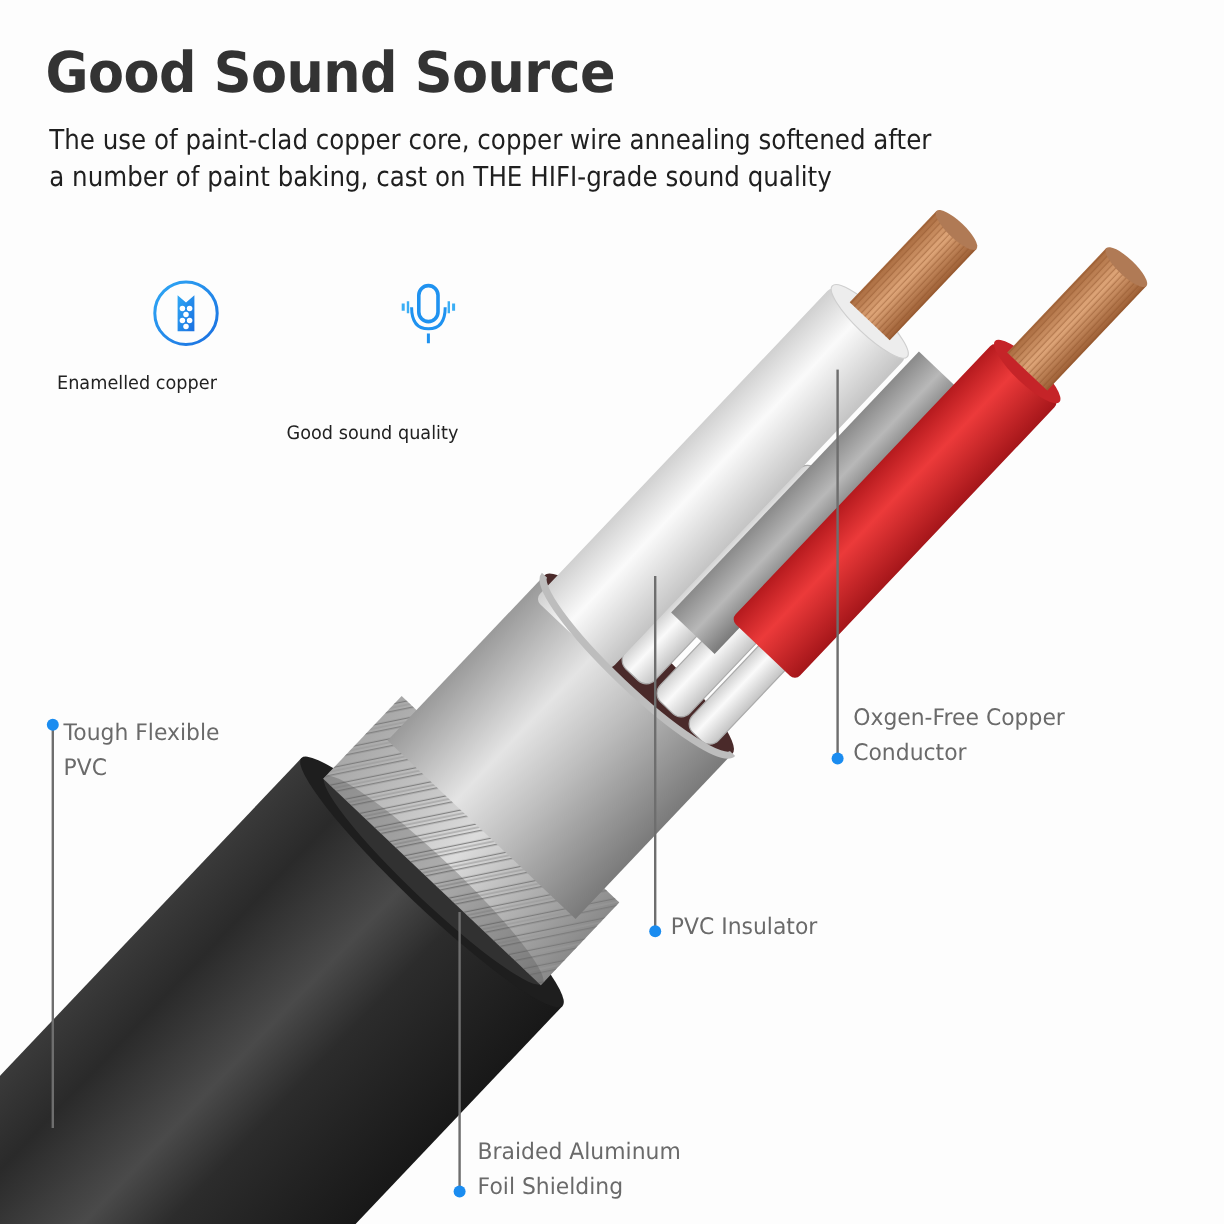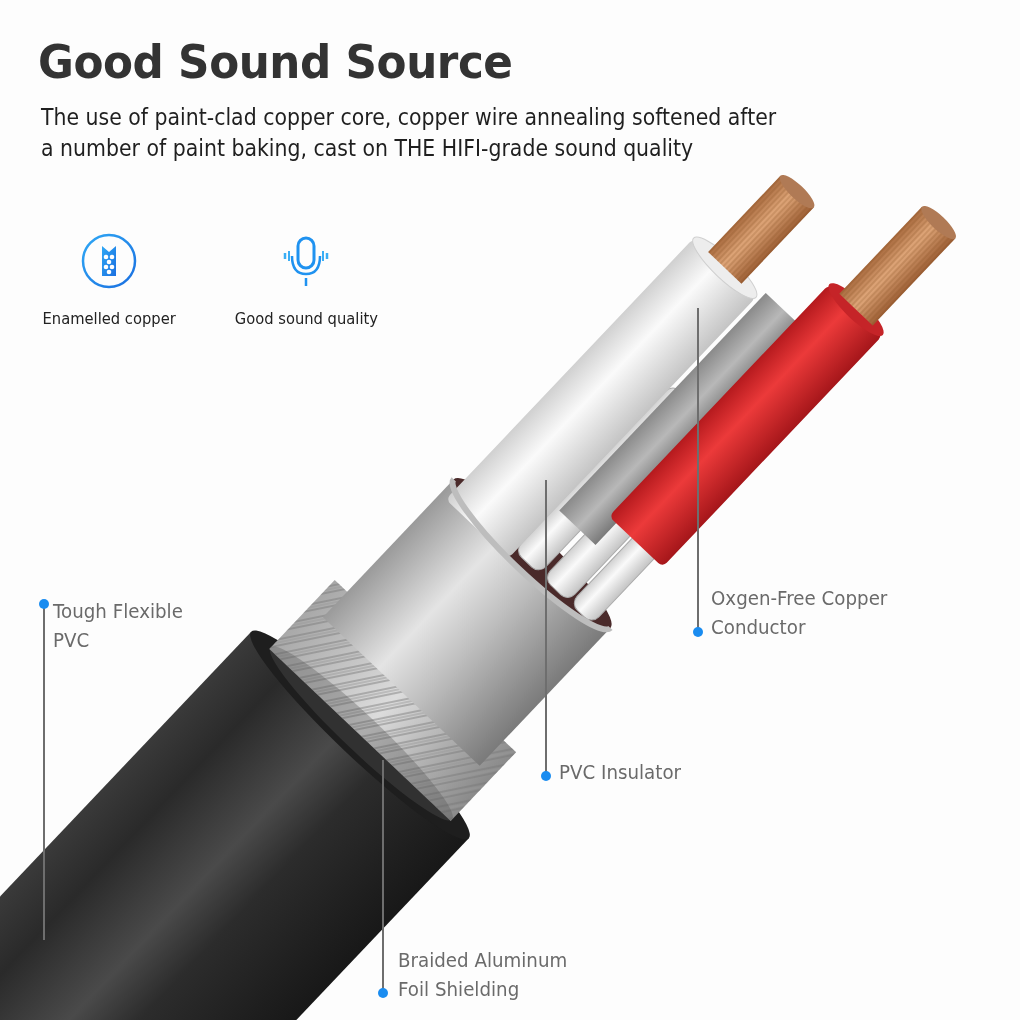--- a/index.html
+++ b/index.html
@@ -15,29 +15,29 @@
     font-weight:bold; font-size:47px; letter-spacing:-0.5px;
     color:#333333; margin:0; line-height:60px;
     transform:scaleX(0.93); transform-origin:left top;
   }
   .subtitle {
     position:absolute; left:41px; top:102px; width:960px;
     font-size:23px; line-height:31px; color:#1f1f1f; margin:0;
     transform:scaleX(0.89); transform-origin:left top;
   }
   .feature {
-    position:absolute; top:232px; display:flex; flex-direction:column; align-items:center;
+    position:absolute; top:232px; display:flex; flex-direction:column; align-items:flex-end;
   }
   .feature .ficon { width:58px; height:58px; }
   .feature .flabel {
     margin-top:20px; font-size:15.5px; color:#222; white-space:nowrap;
     transform:scaleX(0.95);
   }
   #feat1 { left:34px; width:150px; }
-  #feat2 { left:226px; width:160px; }
+  #feat2 { left:226px; width:160px;gap:42px; }
   #illustration { position:absolute; left:0; top:0; width:1020px; height:1020px; }
   .callout-text {
     position:absolute; font-size:19px; line-height:29px; color:#6a6a6a;
     white-space:nowrap; transform:scaleX(0.96); transform-origin:left top;
   }
   .callout-line {
     position:absolute; width:2px; background:#6e6e6e;
   }
   .callout-dot {
     position:absolute; width:10px; height:10px; border-radius:50%; background:#1a8cf0;

